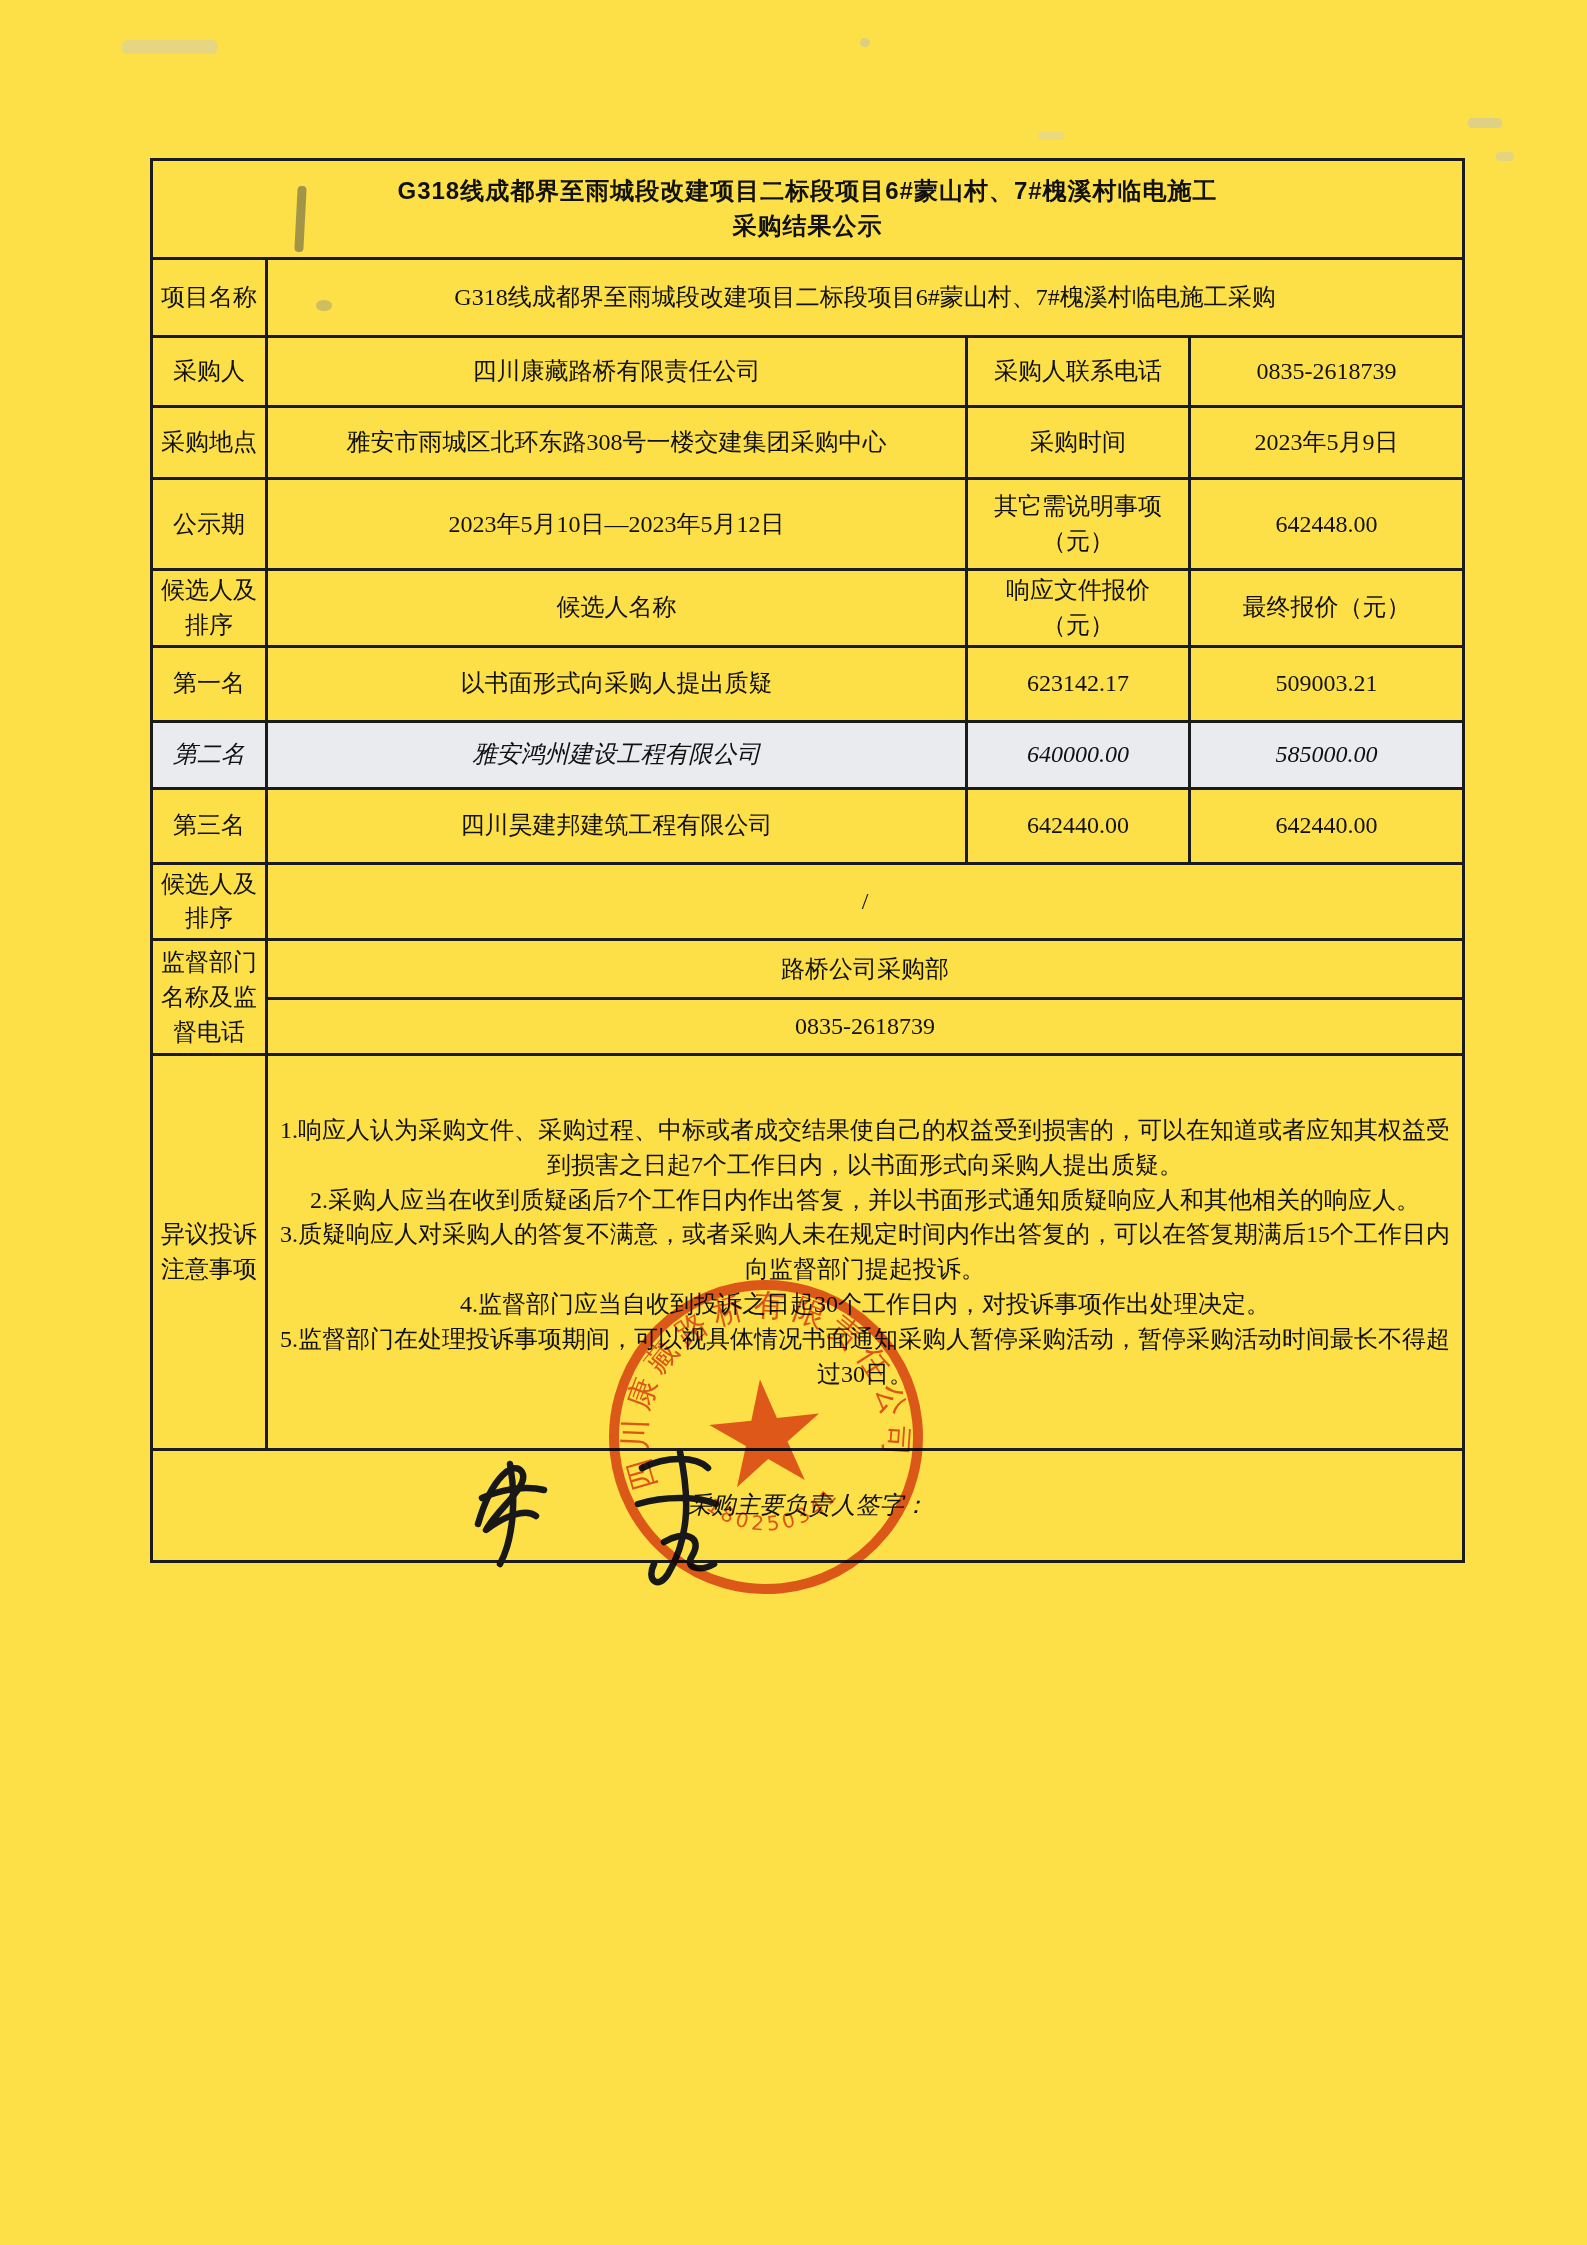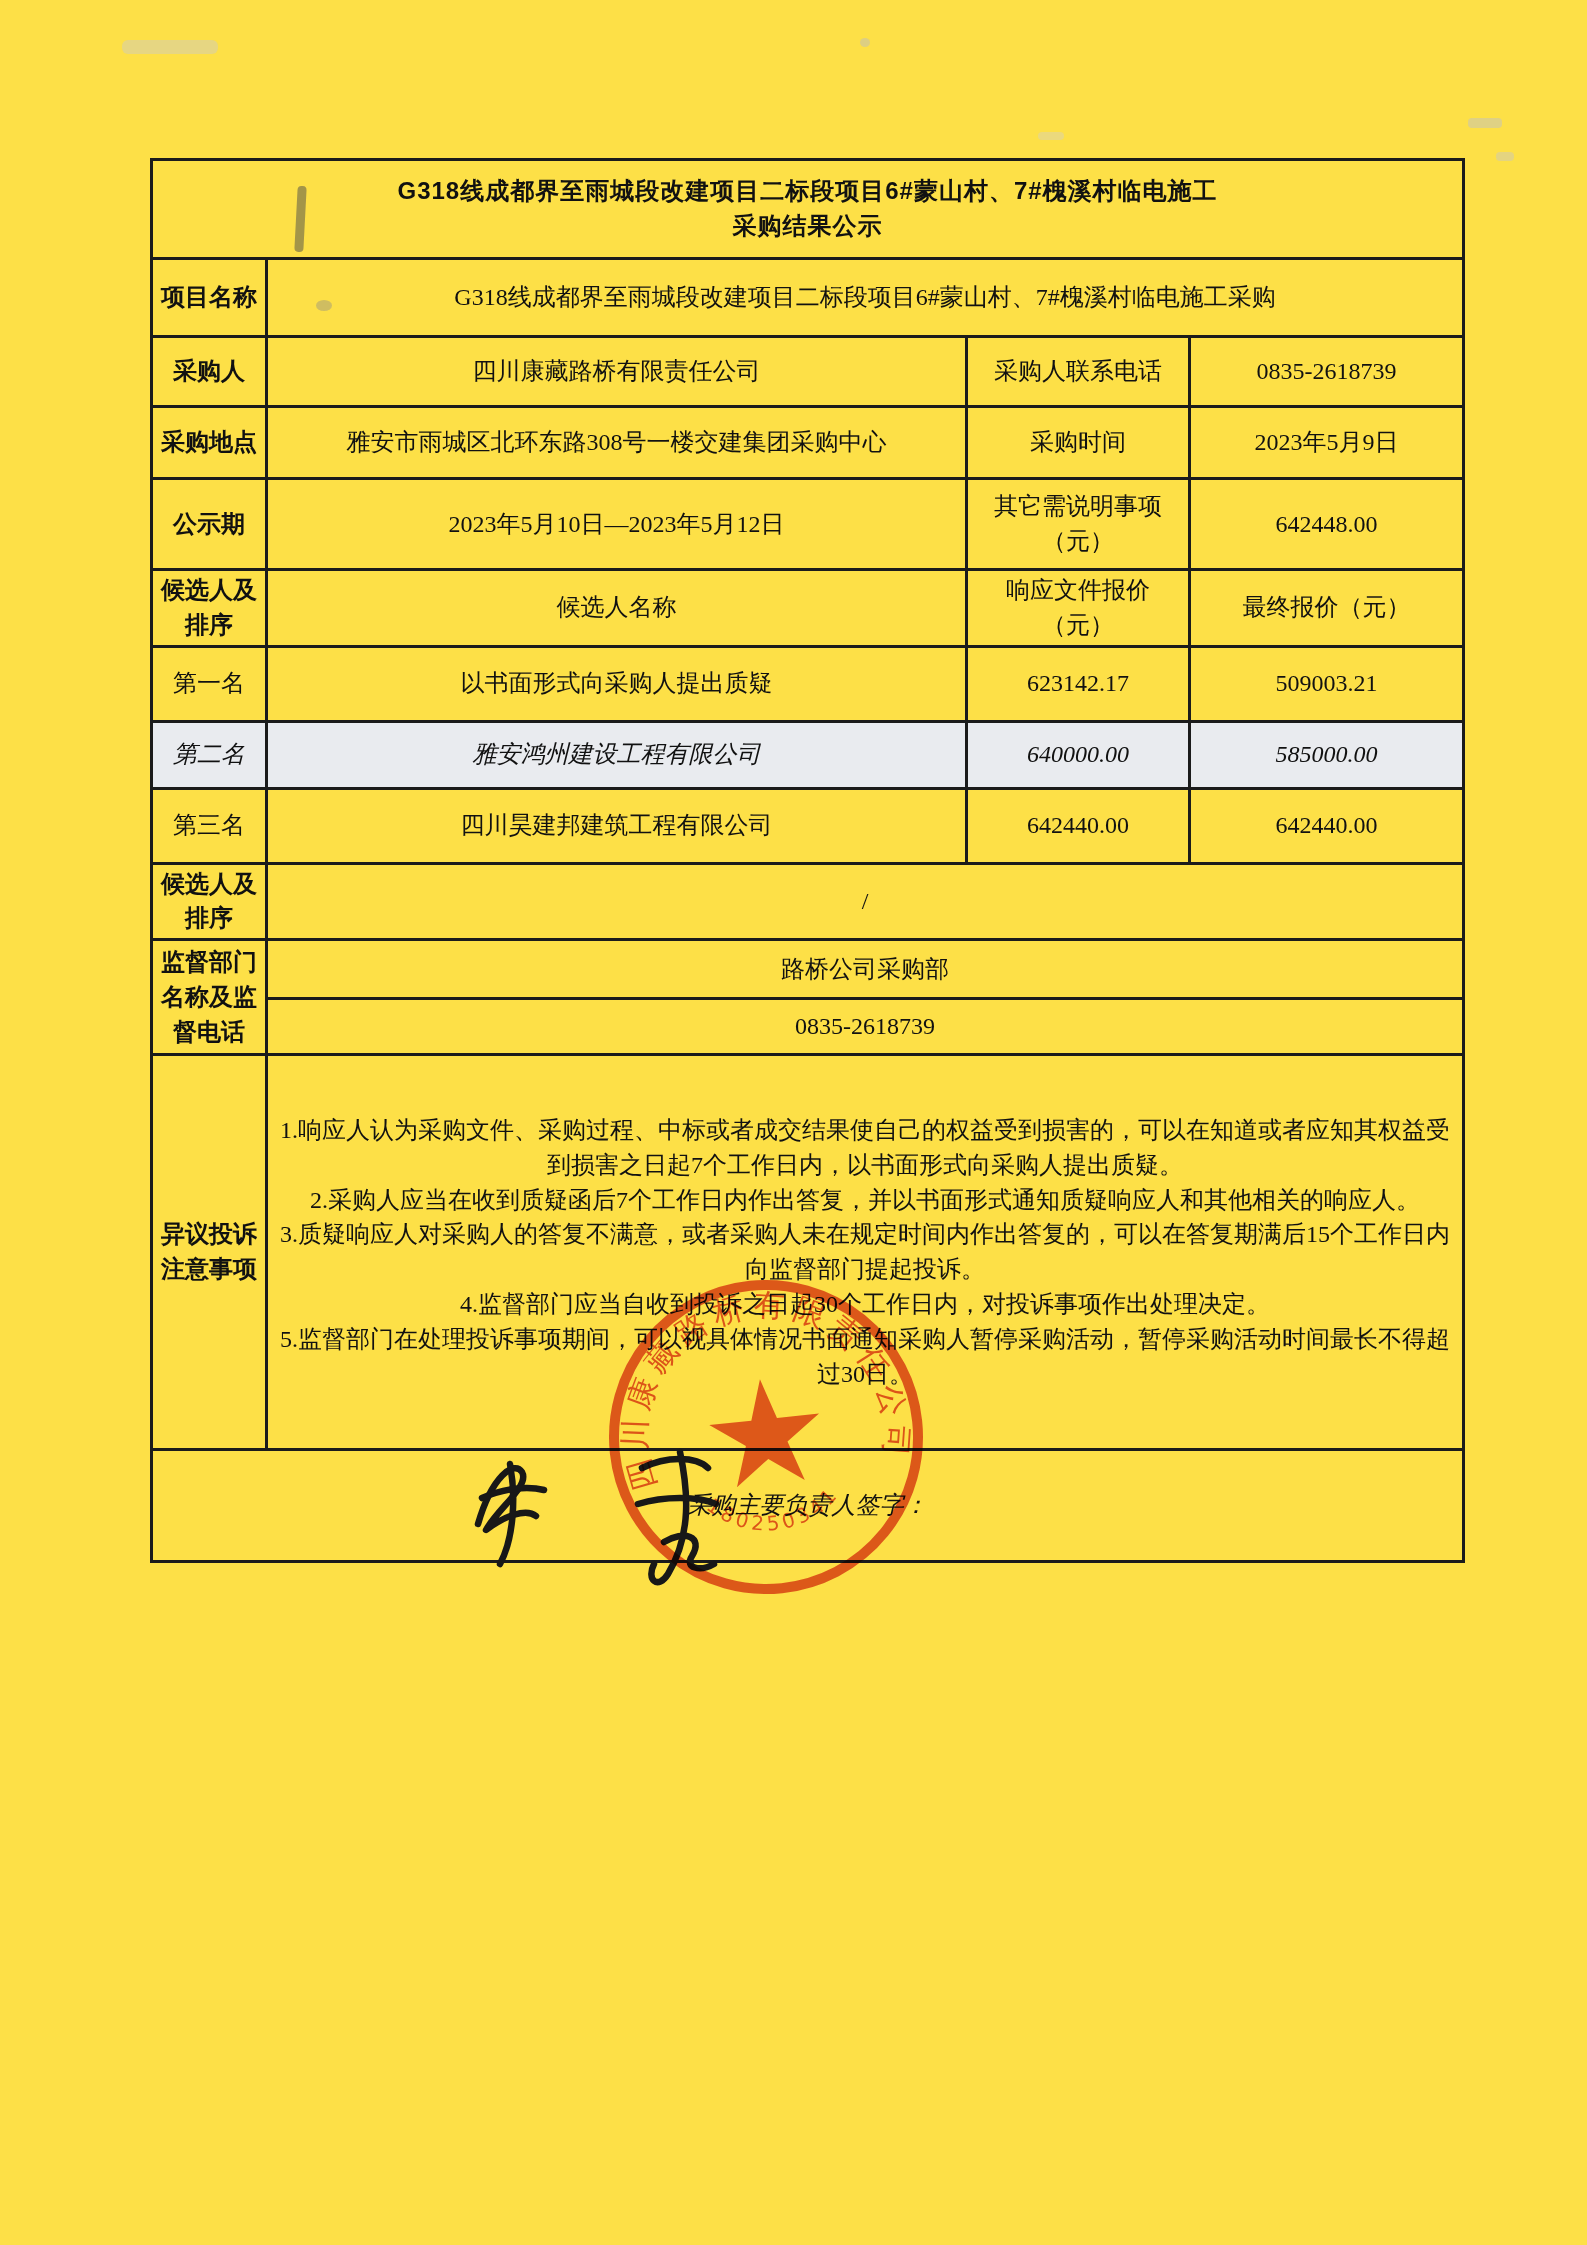--- a/index.html
+++ b/index.html
@@ -44,21 +44,21 @@
   tr.r-sign{height:112px}
   tr.shaded td{background:#e9ebef;font-style:italic;}
   td.objection-text{
     text-align:left;vertical-align:middle;
     font-size:24.5px;line-height:39px;
     padding:10px 14px 10px 16px;
   }
   td.sign-cell{
     text-align:left;font-size:30px;padding-left:26px;font-style:italic;
   }
-  .label-col{padding:2px 2px;font-weight:bold;}
+  .label-col{padding:2px 2px;}
   
   .signature-svg{position:absolute;left:452px;top:1438px;pointer-events:none;}
   .signature-svg path{stroke:#181818;stroke-width:6.5;fill:none;stroke-linecap:round;stroke-linejoin:round;}
   
   .stamp-svg{
     position:absolute;left:596px;top:1267px;width:340px;height:340px;
     mix-blend-mode:multiply;opacity:.85;pointer-events:none;
     transform:rotate(-6deg);
   }
   

